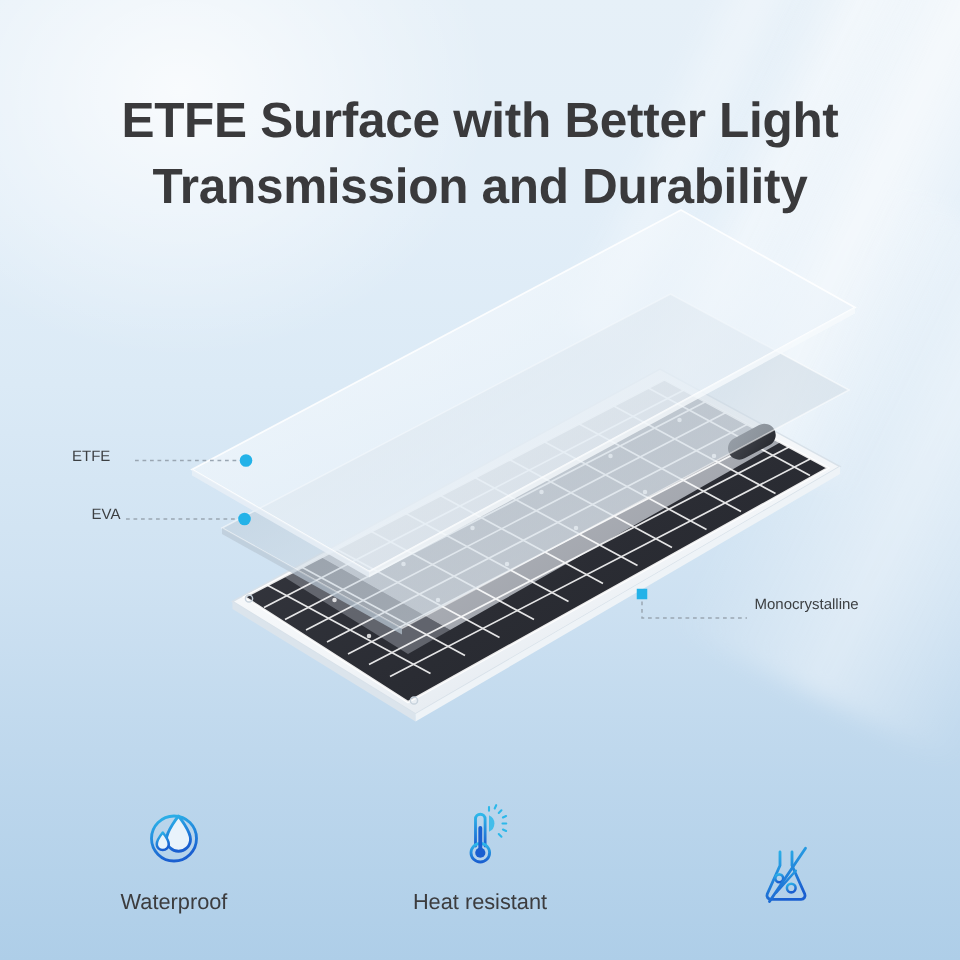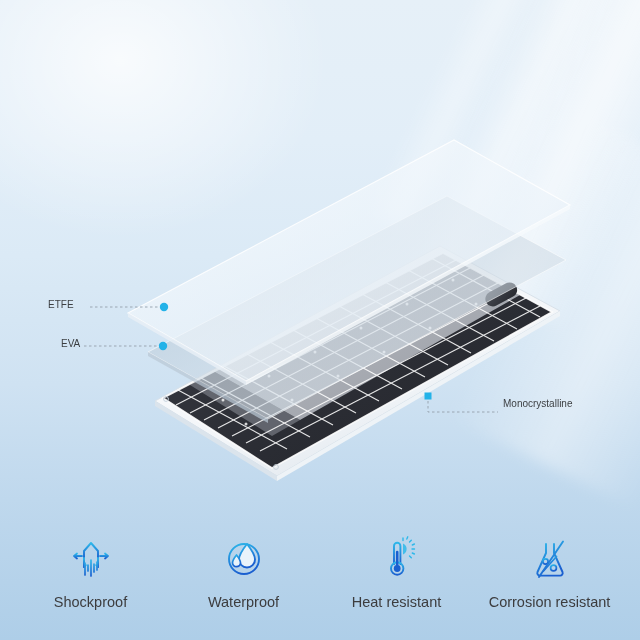--- a/index.html
+++ b/index.html
@@ -90,20 +90,21 @@
 <body>
 
 <div id="stage">
 
   <div class="glow-tl"></div>
   <div class="streak s1"></div>
   <div class="streak s2"></div>
   <div class="streak s3"></div>
   <div class="streak s4"></div>
 
+  <div class="title">ETFE Surface with Better Light Transmission and Durability</div>
 
   <svg id="panel-art" viewBox="0 0 640 640">
     <defs>
       <linearGradient id="gEtfe" x1="0" y1="0" x2="1" y2="1">
         <stop offset="0%" stop-color="#ffffff" stop-opacity="0.70"></stop>
         <stop offset="55%" stop-color="#eef5fb" stop-opacity="0.62"></stop>
         <stop offset="100%" stop-color="#dce8f3" stop-opacity="0.66"></stop>
       </linearGradient>
       <linearGradient id="gEva" x1="0" y1="0" x2="1" y2="1">
         <stop offset="0%" stop-color="#9fb4c6" stop-opacity="0.60"></stop>
@@ -226,40 +227,20 @@
       <rect x="424.5" y="392.5" width="7" height="7" fill="#23b2e8"></rect>
     </g>
   </svg>
 
   <div class="callout-label" id="lbl-etfe">ETFE</div>
   <div class="callout-label" id="lbl-eva">EVA</div>
   <div class="callout-label" id="lbl-mono">Monocrystalline</div>
 
   <div class="features">
 
-    <div class="feature">
-      <div class="ficon">
-        <svg width="50" height="50" viewBox="0 0 50 50" fill="none" stroke-linecap="round" stroke-linejoin="round">
-          <defs>
-            <linearGradient id="fg1" x1="0" y1="0" x2="0" y2="1">
-              <stop offset="0%" stop-color="#2db8ea"></stop>
-                <stop offset="100%" stop-color="#1a5fd0"></stop>
-            </linearGradient>
-          </defs>
-          <path d="M18 24 L18 17 L25 9 L32 17 L32 24" stroke="url(#fg1)" stroke-width="1.9"></path>
-          <path d="M18 24 L18 33 M32 24 L32 33" stroke="url(#fg1)" stroke-width="1.9"></path>
-          <path d="M18 33 L20 31 M32 33 L30 31" stroke="url(#fg1)" stroke-width="1.6"></path>
-          <path d="M8 22 L16 22 M8 22 L11 19.5 M8 22 L11 24.5" stroke="url(#fg1)" stroke-width="1.8"></path>
-          <path d="M42 22 L34 22 M42 22 L39 19.5 M42 22 L39 24.5" stroke="url(#fg1)" stroke-width="1.8"></path>
-          <path d="M13 22 L16.5 22 M33.5 22 L37 22" stroke="url(#fg1)" stroke-width="1.8"></path>
-          <path d="M19 29 L19 41 M22 31 L22 37 M25 26 L25 42 M28 30 L28 38 M31 28 L31 36" stroke="url(#fg1)" stroke-width="1.7"></path>
-        </svg>
-      </div>
-      <div class="flabel">Shockproof</div>
-    </div>
 
     <div class="feature">
       <div class="ficon">
         <svg width="50" height="50" viewBox="0 0 50 50" fill="none" stroke-linecap="round" stroke-linejoin="round">
           <defs>
             <linearGradient id="fg2" x1="0" y1="0" x2="0.3" y2="1">
               <stop offset="0%" stop-color="#2db8ea"></stop>
                 <stop offset="100%" stop-color="#1a5fd0"></stop>
             </linearGradient>
           </defs>
@@ -316,17 +297,16 @@
             </linearGradient>
           </defs>
           <path d="M21 10 L21 19 L12.5 38 a2.6 2.6 0 0 0 2.4 3.6 L35.1 41.6 a2.6 2.6 0 0 0 2.4 -3.6 L29 19 L29 10" stroke="url(#fg4)" stroke-width="1.9"></path>
           <path d="M17.5 9 L32.5 9" stroke="url(#fg4)" stroke-width="1.9"></path>
           <circle cx="20.5" cy="27.5" r="2.6" stroke="url(#fg4)" stroke-width="1.7"></circle>
           <circle cx="28.5" cy="34" r="2.9" stroke="url(#fg4)" stroke-width="1.7"></circle>
           <path d="M31.5 22.5 L18.5 37" stroke="url(#fg4)" stroke-width="1.7"></path>
           <path d="M38 7.5 L14 43" stroke="url(#fg4)" stroke-width="1.9"></path>
         </svg>
       </div>
-      <div class="flabel">Corrosion resistant</div>
     </div>
 
   </div>
 </div>
 
 </body></html>

